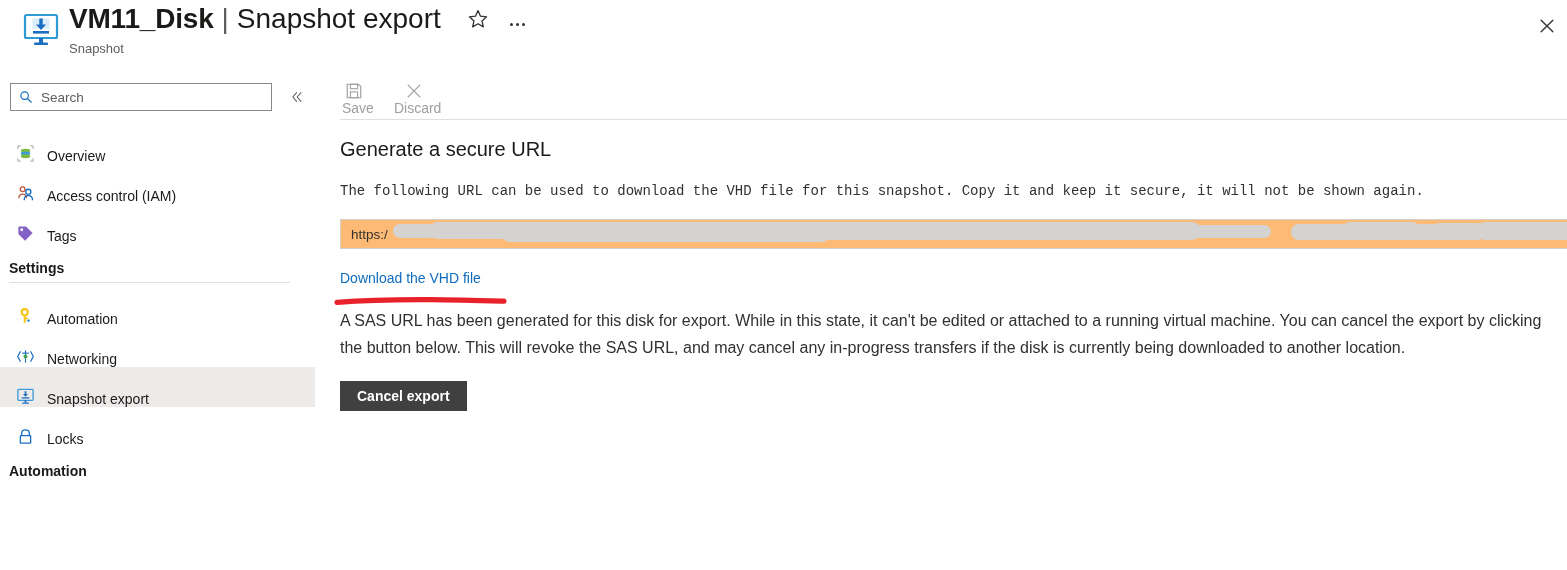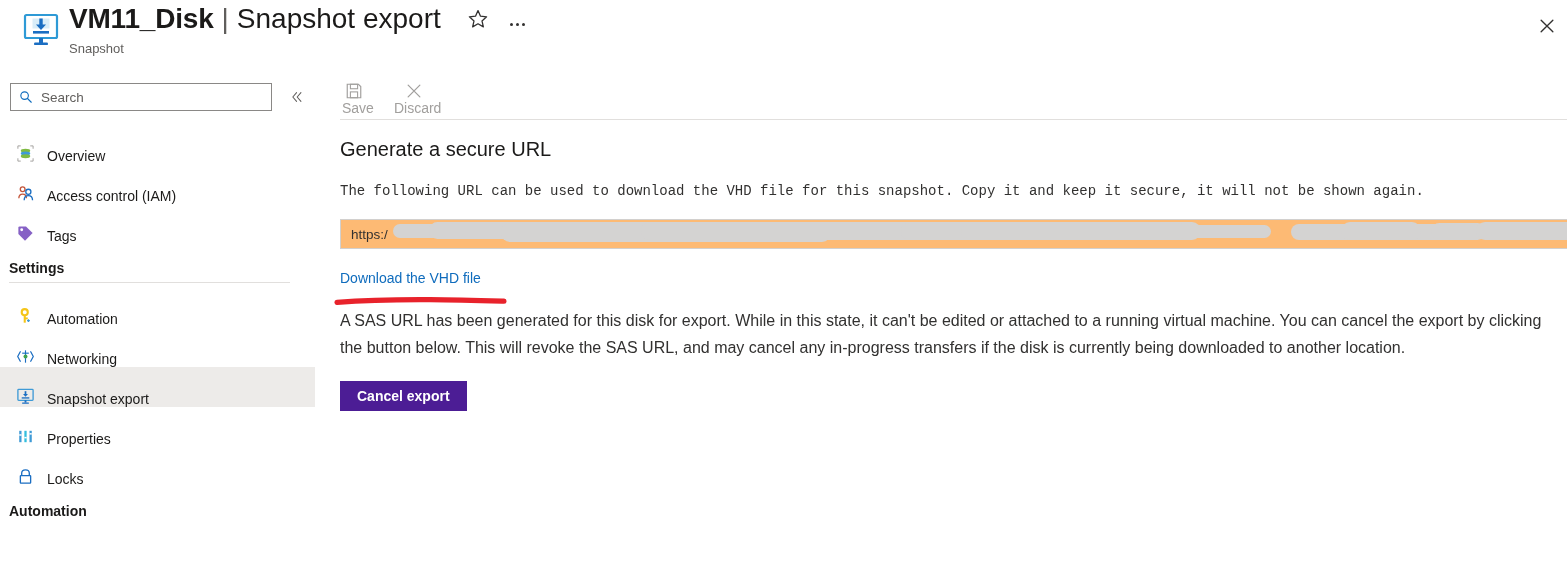--- a/index.html
+++ b/index.html
@@ -91,21 +91,21 @@
     display: flex; align-items: center; justify-content: center;
   }
 
   .dl-wrap { position: relative; display: inline-block; margin-top: 20px; }
   .dl-link { font-size: 14px; color: #0f6cbd; text-decoration: none; cursor: pointer; }
   .red-underline { position: absolute; left: -6px; top: 22px; width: 174px; height: 9px; }
 
   .sas-para { font-size: 16px; color: #323130; margin: 20px 0 0 0; line-height: 27px; max-width: 1220px; }
 
   .cancel-btn {
-    margin-top: 20px; background: #4c1d95; color: #fff; border: none;
+    margin-top: 20px; background: #404040; color: #fff; border: none;
     height: 30px; padding: 0 17px; font-size: 14px; font-weight: 600;
     font-family: "Liberation Sans", sans-serif; cursor: pointer;
   }
 </style>
 </head>
 <body>
 
 <div id="app">
 
   <div class="header">
@@ -240,33 +240,20 @@
             <path d="M10 4.4 L10 8.2" stroke="#1b6ec2" stroke-width="1.8"></path>
             <path d="M7.4 7.3 L10 10.2 L12.6 7.3 Z" fill="#1b6ec2"></path>
             <rect x="6" y="10.8" width="8" height="1.4" fill="#1b6ec2"></rect>
             <rect x="9" y="14" width="2" height="2.4" fill="#1b6ec2"></rect>
             <rect x="6.3" y="16.2" width="7.4" height="1.3" rx="0.6" fill="#1b6ec2"></rect>
           </svg>
         </span>
         <span class="nav-label">Snapshot export</span>
       </div>
 
-      <div class="nav-item">
-        <span class="nav-ico">
-          <svg viewBox="0 0 20 20" width="19" height="19">
-            <rect x="3.4" y="4" width="2.4" height="12" fill="#3f9ad6"></rect>
-            <rect x="8.8" y="4" width="2.4" height="12" fill="#32bedd"></rect>
-            <rect x="14.2" y="4" width="2.4" height="12" fill="#3f9ad6"></rect>
-            <rect x="3.4" y="7.6" width="2.4" height="1.6" fill="#ffffff"></rect>
-            <rect x="8.8" y="10.4" width="2.4" height="1.6" fill="#ffffff"></rect>
-            <rect x="14.2" y="6.4" width="2.4" height="1.6" fill="#ffffff"></rect>
-          </svg>
-        </span>
-        <span class="nav-label">Properties</span>
-      </div>
 
       <div class="nav-item">
         <span class="nav-ico">
           <svg viewBox="0 0 20 20" width="19" height="19">
             <path d="M6 9 L6 6.3 q0-3.3 4-3.3 q4 0 4 3.3 L14 9" fill="none" stroke="#1b6ec2" stroke-width="1.4"></path>
             <rect x="4.6" y="9" width="10.8" height="8" rx="0.6" fill="none" stroke="#1b6ec2" stroke-width="1.4"></rect>
           </svg>
         </span>
         <span class="nav-label">Locks</span>
       </div>

